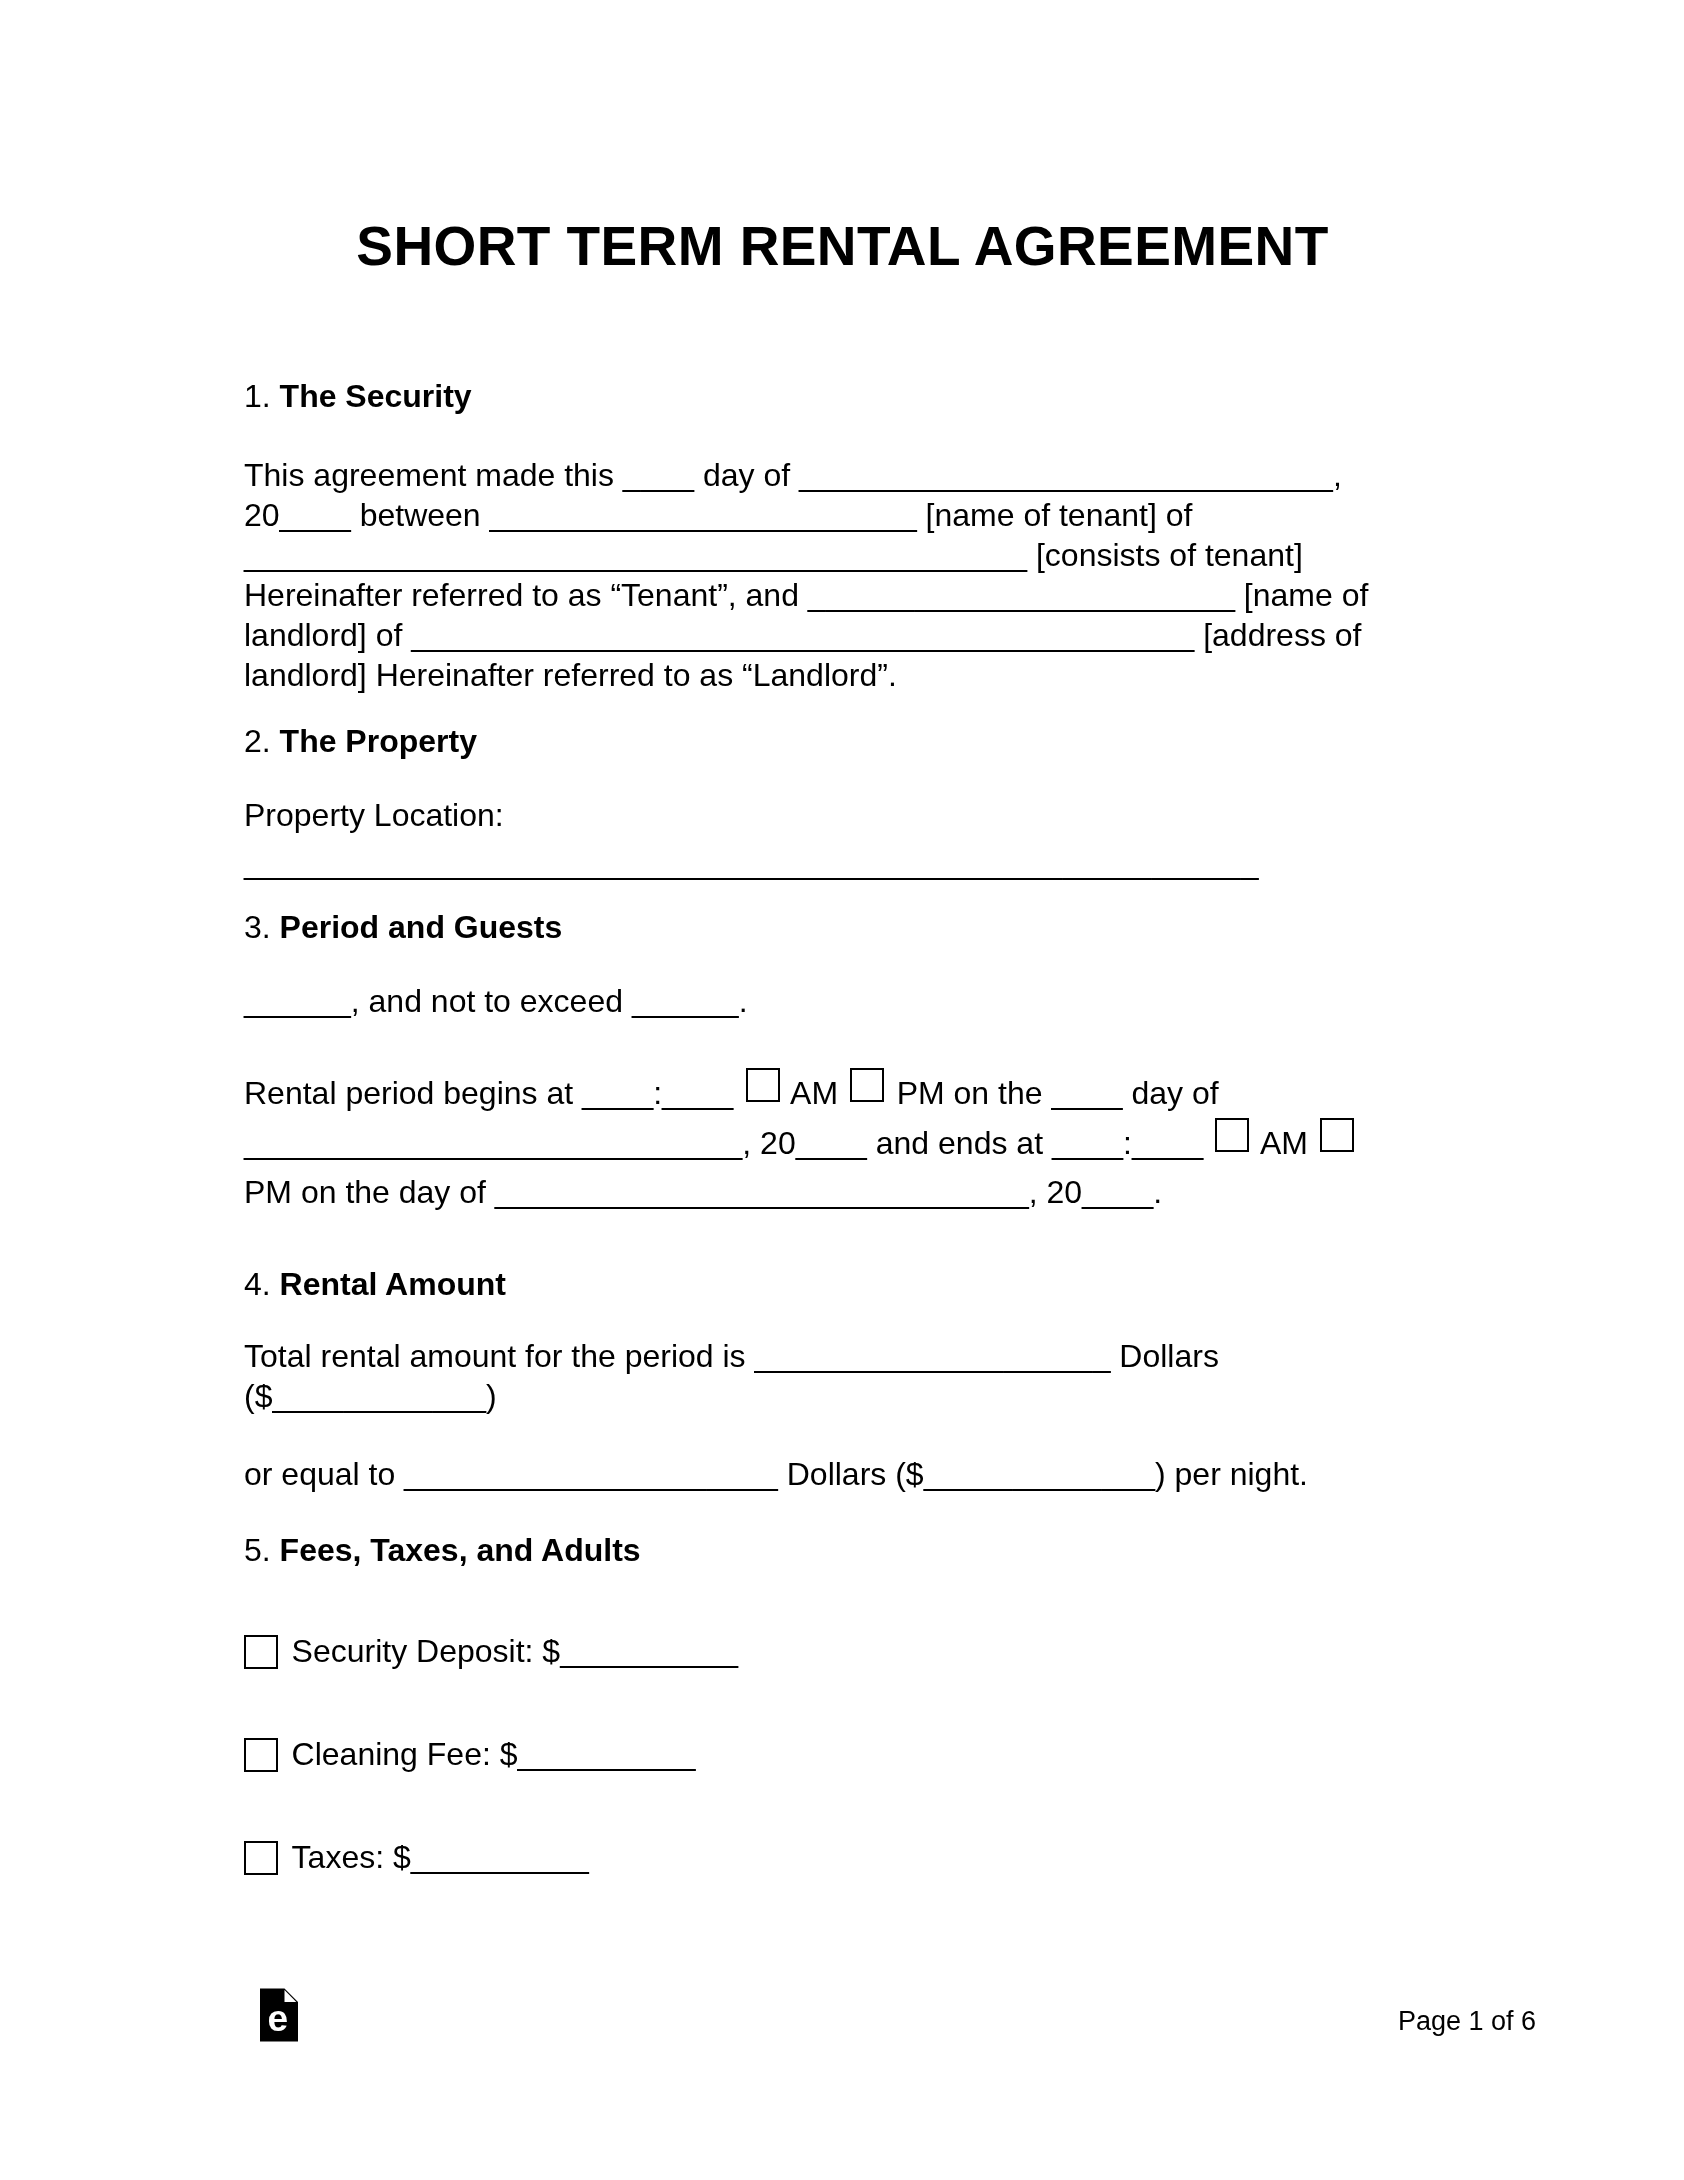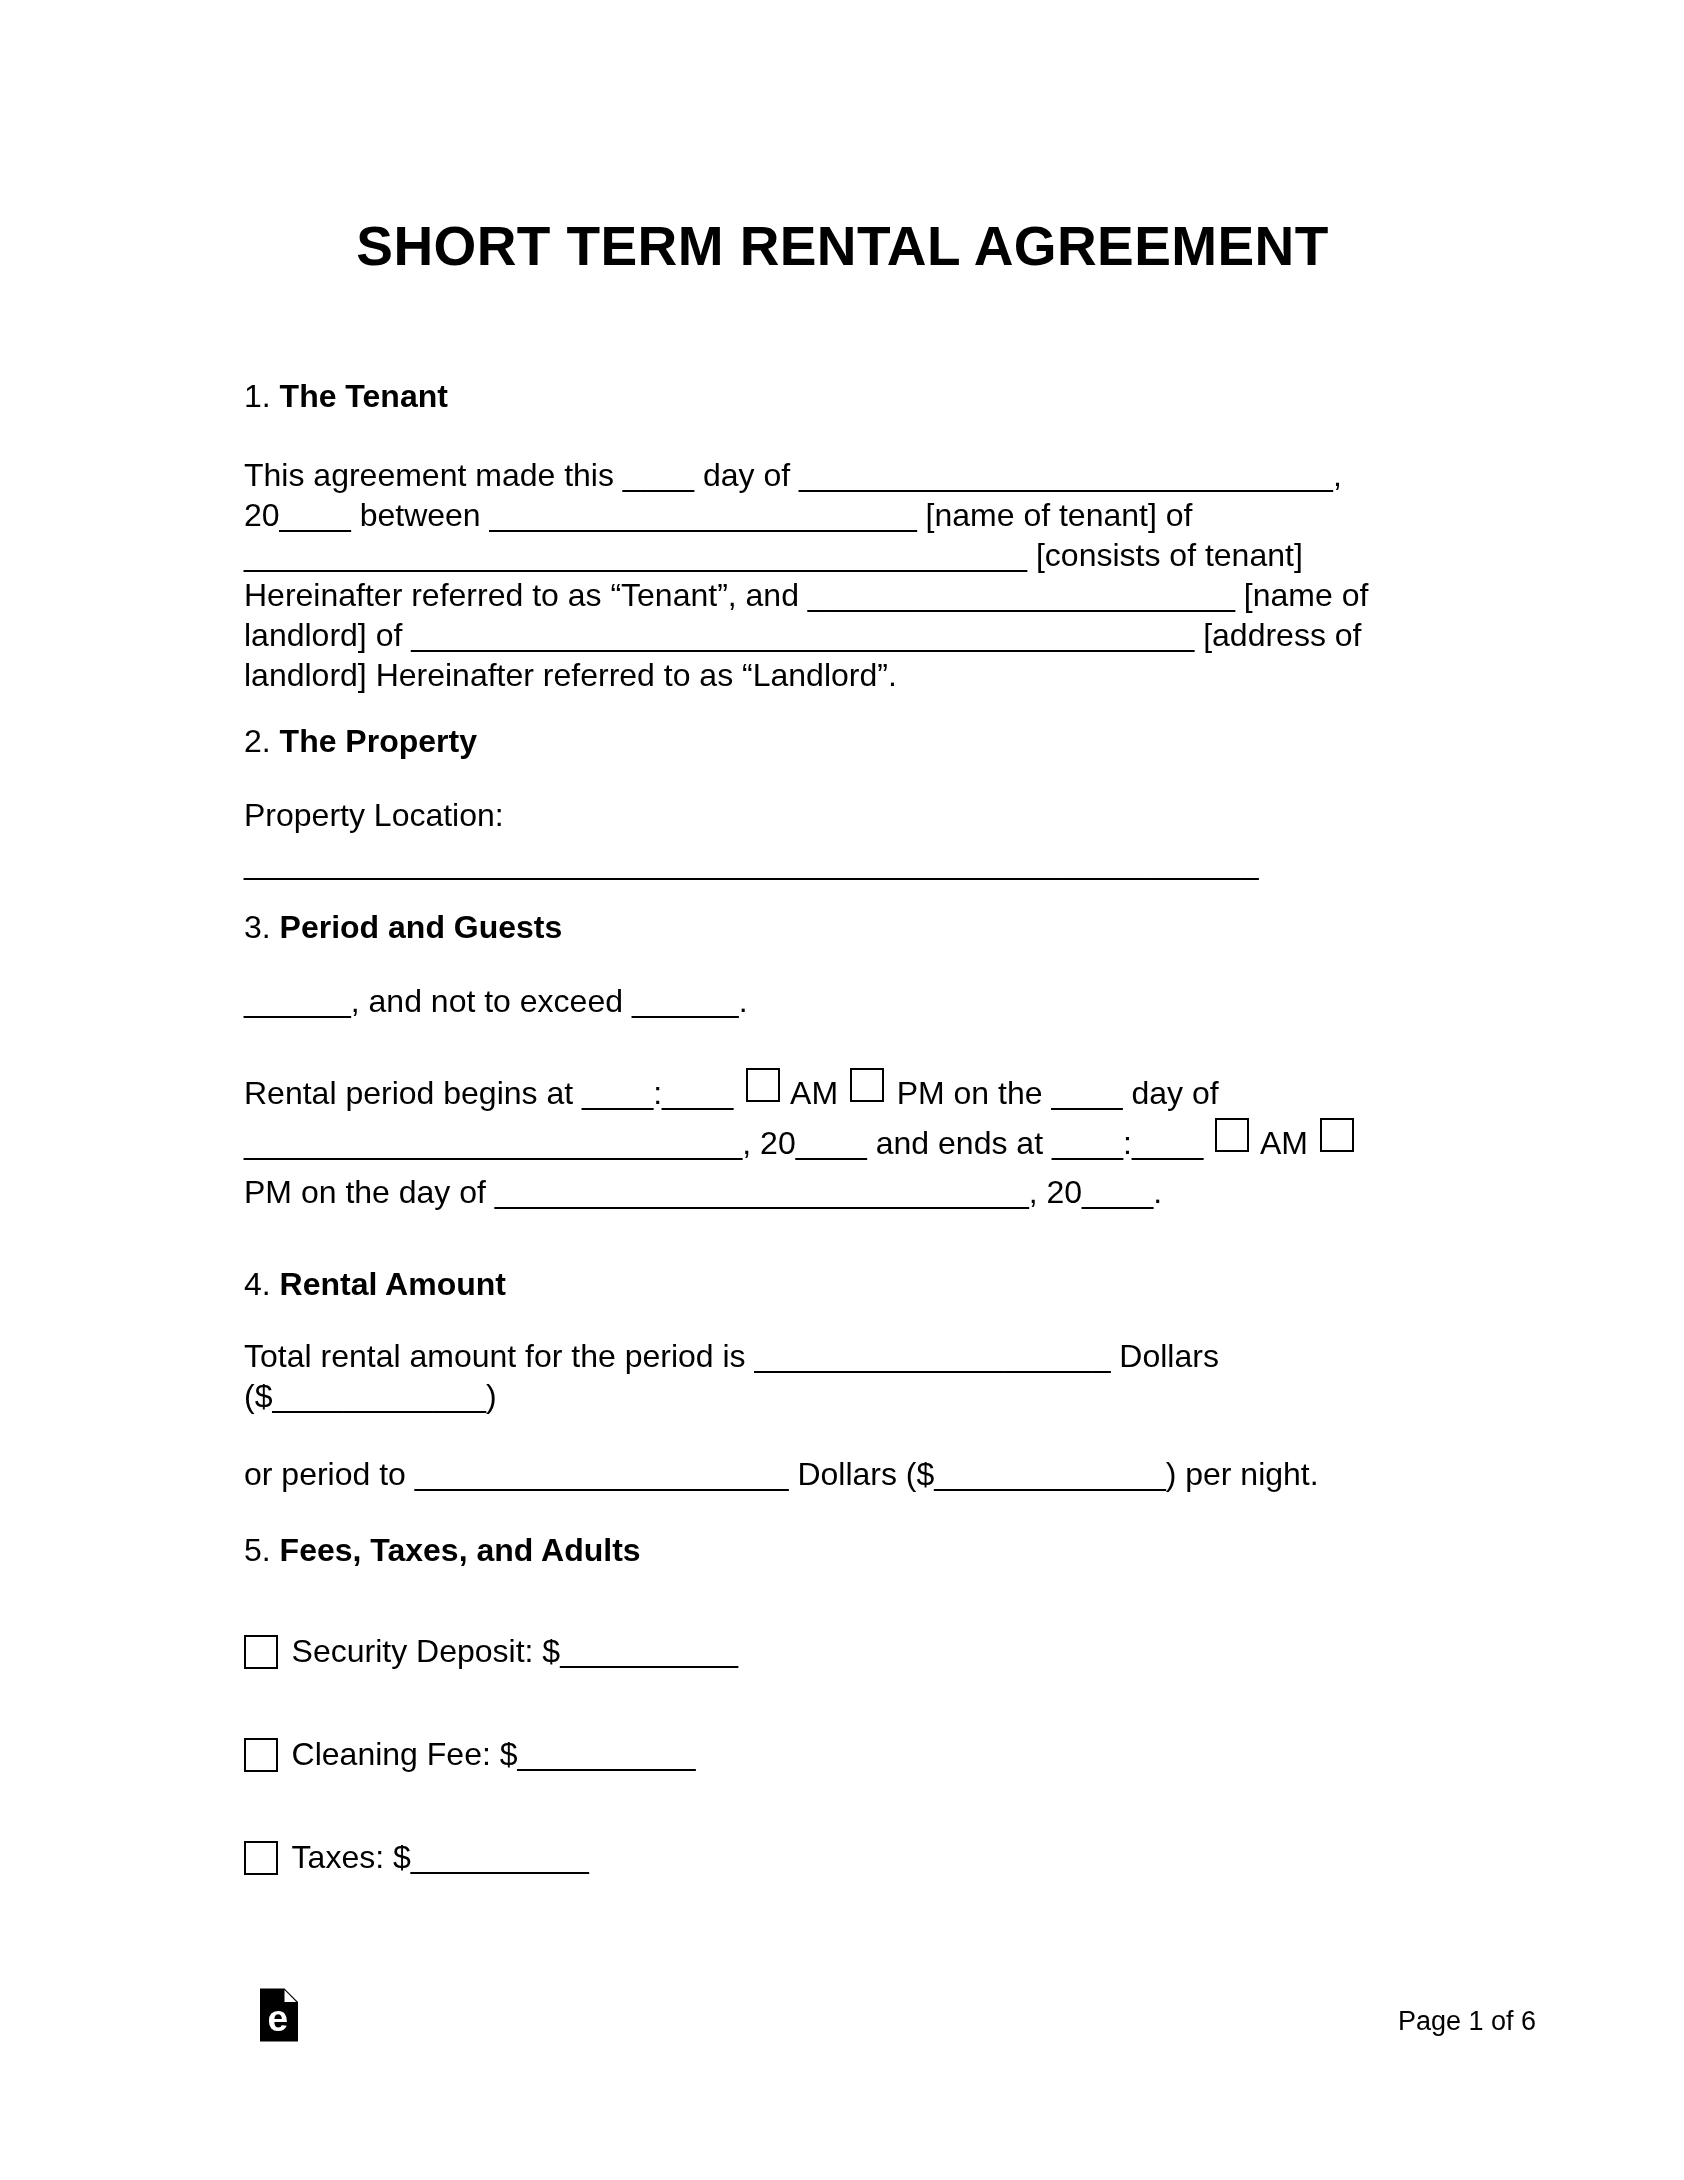--- a/index.html
+++ b/index.html
@@ -58,21 +58,21 @@
   .logo   { position: absolute; left: 0; top: 3.4px; width: 38px; height: 54px; }
   .page-label { position: absolute; right: 0; top: 19px; font-size: 27px; line-height: 34px; }
 </style>
 </head>
 <body>
 
 <div class="page">
 
   <div class="doc-title">SHORT TERM RENTAL AGREEMENT</div>
 
-  <div class="heading h-parties"><span class="hnum">1.</span> <span class="hlabel">The Tenant</span></div>
+  <div class="heading h-parties"><span class="hnum">1.</span> <span class="hlabel">The Security</span></div>
 
   <div class="para p-parties">
     <div class="line">This agreement made this ____ day of ______________________________,</div>
     <div class="line">20____ between ________________________ [name of tenant] of</div>
     <div class="line">____________________________________________ [consists of tenant]</div>
     <div class="line">Hereinafter referred to as “Tenant”, and ________________________ [name of</div>
     <div class="line">landlord] of ____________________________________________ [address of</div>
     <div class="line">landlord] Hereinafter referred to as “Landlord”.</div>
   </div>
 
@@ -94,21 +94,21 @@
     <div class="line">PM on the day of ______________________________, 20____.</div>
   </div>
 
   <div class="heading h-amount"><span class="hnum">4.</span> <span class="hlabel">Rental Amount</span></div>
 
   <div class="para p-amount">
     <div class="line">Total rental amount for the period is ____________________ Dollars</div>
     <div class="line">($____________)</div>
   </div>
 
-  <div class="para p-pernight line">or period to _____________________ Dollars ($_____________) per night.</div>
+  <div class="para p-pernight line">or equal to _____________________ Dollars ($_____________) per night.</div>
 
   <div class="heading h-fees"><span class="hnum">5.</span> <span class="hlabel">Fees, Taxes, and Adults</span></div>
 
   <div class="cb-row"><span class="checkbox row-cb"></span><span>Security Deposit: $__________</span></div>
 
   <div class="cb-row"><span class="checkbox row-cb"></span><span>Cleaning Fee: $__________</span></div>
 
   <div class="cb-row"><span class="checkbox row-cb"></span><span>Taxes: $__________</span></div>
 
   <div class="footer">

